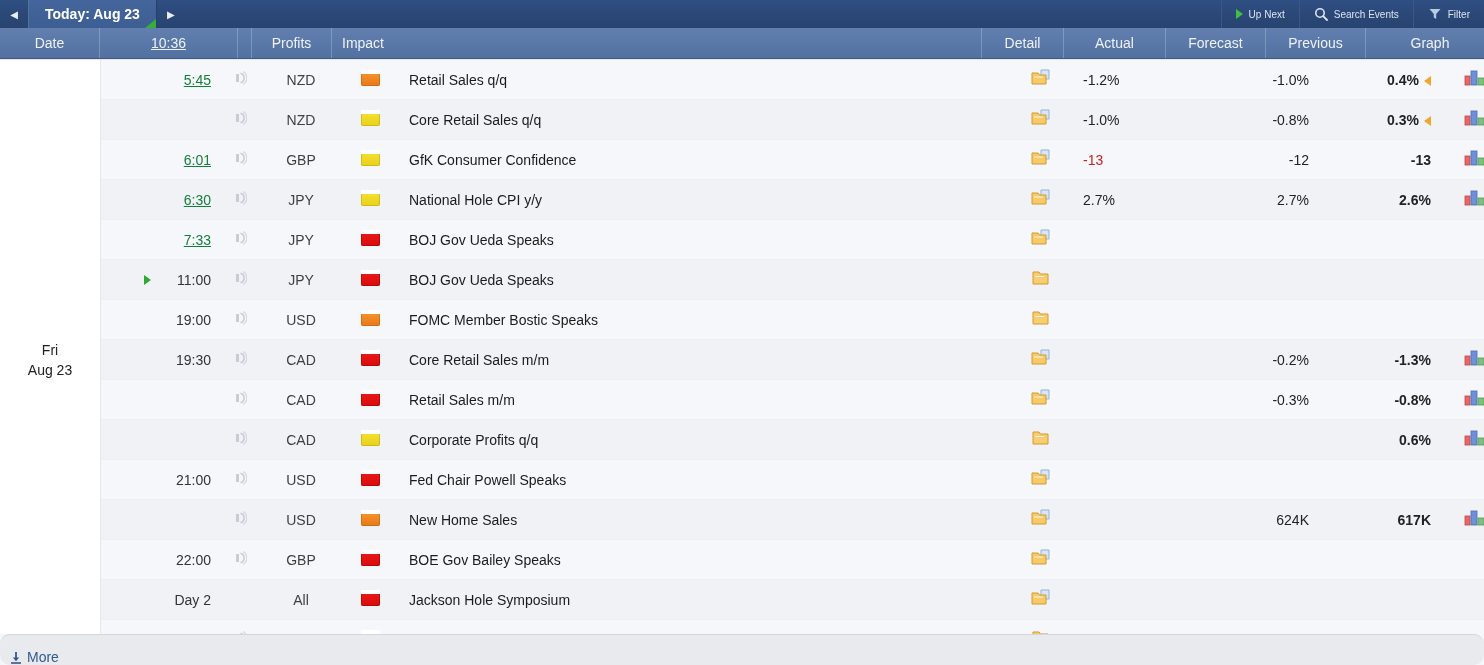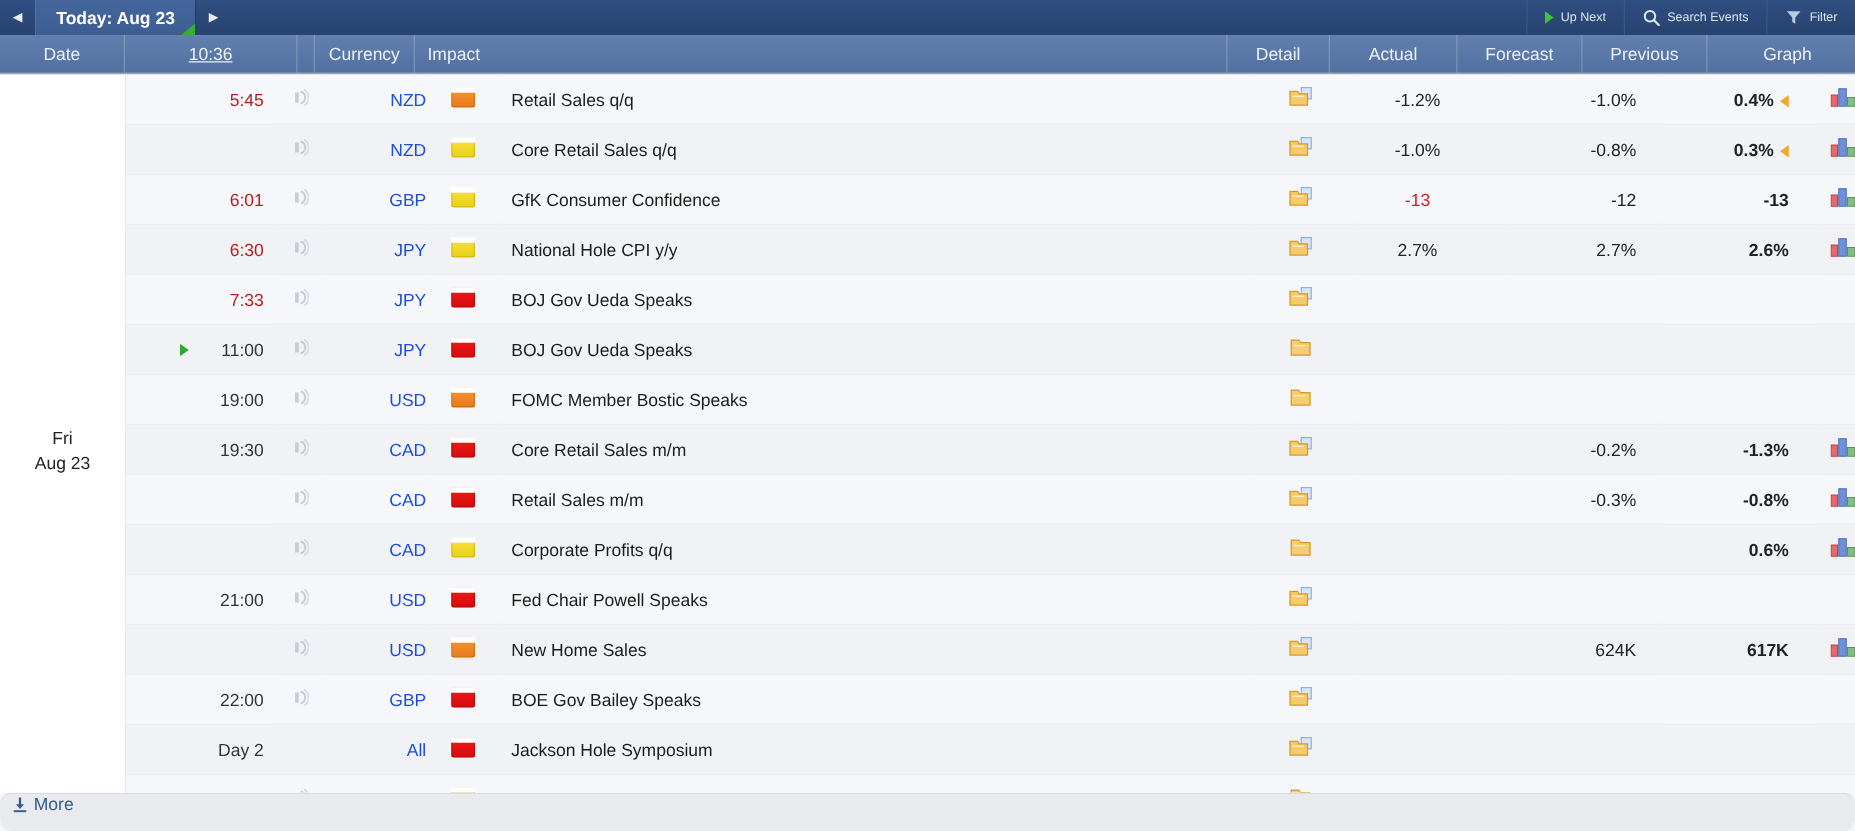--- a/index.html
+++ b/index.html
@@ -138,37 +138,37 @@
     text-align: center;
     color: #222;
     line-height: 20px;
     border-right: 1px solid #e6e8ee;
     border-bottom: none;
   }
   td.c-date .d1 { display: block; }
   td.c-date .d2 { display: block; }
 
   td.c-time  { width: 110px; text-align: right; padding-right: 8px; color: #333; position: relative; }
-  td.c-time.past { color: #b91c1c; }
+  td.c-time.past { color: #15803d; text-decoration: underline; }
   td.c-time .upnext-mark {
     position: absolute;
     left: 43px;
     top: 50%;
     margin-top: -5px;
     width: 0; height: 0;
     border-style: solid;
     border-width: 5px 0 5px 7px;
     border-color: transparent transparent transparent #2fa82f;
   }
   td.c-speaker { width: 42px; text-align: center; }
-  td.c-curr  { width: 80px; text-align: right; color: #1d4ed8; }
+  td.c-curr  { width: 80px; text-align: center; color: #404040; }
   td.c-impact{ width: 58px; text-align: center; }
   td.c-event { width: 592px; padding-left: 10px; color: #1b1b1b; }
   td.c-detail{ width: 82px; text-align: center; }
-  td.c-actual{ width: 102px; text-align: center; padding-right: 24px; }
+  td.c-actual{ width: 102px; text-align: left; padding-right: 24px; }
   td.c-fore  { width: 100px; text-align: right; padding-right: 22px; color: #222; }
   td.c-prev  { width: 100px; text-align: right; padding-right: 22px; color: #222; position: relative; font-weight: bold; }
   td.c-graph { width: 118px; text-align: left; padding-left: 10px; }
 
   .val-red   { color: #cc2027; }
   .val-black { color: #222222; }
 
   .rev-arrow {
     display: inline-block;
     vertical-align: middle;
@@ -210,21 +210,21 @@
   
   .gicon { display: inline-block; width: 24px; height: 18px; }
 
   
   .footer {
     flex: 0 0 30px;
     height: 30px;
     background: #e9eaee;
     border-top: 1px solid #d3d6dd;
     display: flex;
-    align-items: flex-start;
+    align-items: flex-end;
     padding-left: 10px;
     border-radius: 10px;
   }
   .more-link {
     display: flex;
     align-items: center;
     gap: 5px;
     color: #32598f;
     font-size: 14px;
     cursor: pointer;
@@ -268,21 +268,21 @@
         </svg>
       </span>
       <span class="lbl">Filter</span>
     </div>
   </div>
 
   <div class="colhead">
     <div class="ch sep" style="width:100px">Date</div>
     <div class="ch sep ch-time" style="width:138px"><u>10:36</u></div>
     <div class="ch sep" style="width:14px"></div>
-    <div class="ch sep" style="width:80px">Currency</div>
+    <div class="ch sep" style="width:80px">Profits</div>
     <div class="ch" style="width:100px;text-align:left;padding-left:10px">Impact</div>
     <div class="ch sep" style="width:550px"></div>
     <div class="ch sep" style="width:82px">Detail</div>
     <div class="ch sep" style="width:102px">Actual</div>
     <div class="ch sep" style="width:100px">Forecast</div>
     <div class="ch sep" style="width:100px">Previous</div>
     <div class="ch" style="width:118px;text-align:center;padding-left:10px">Graph</div>
   </div>
 
   <div class="tablewrap">

